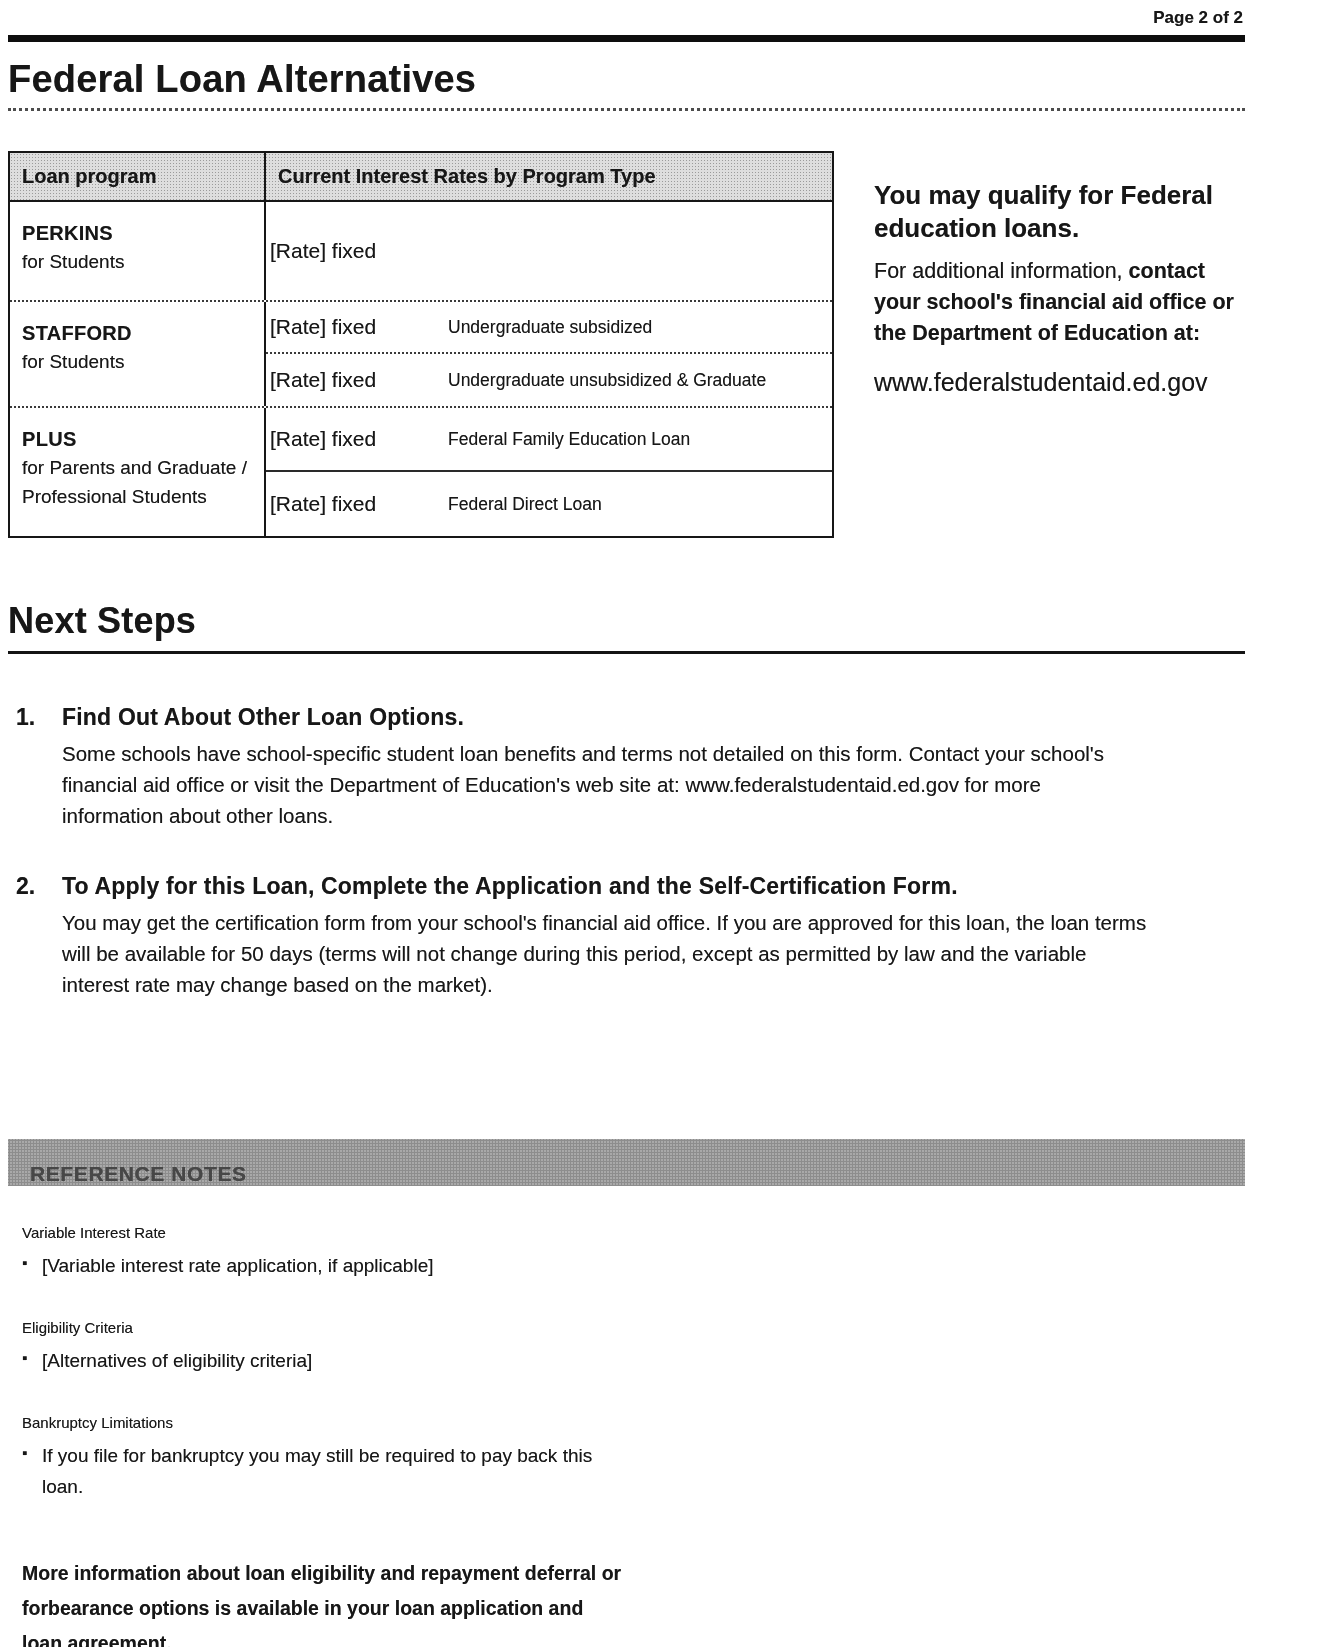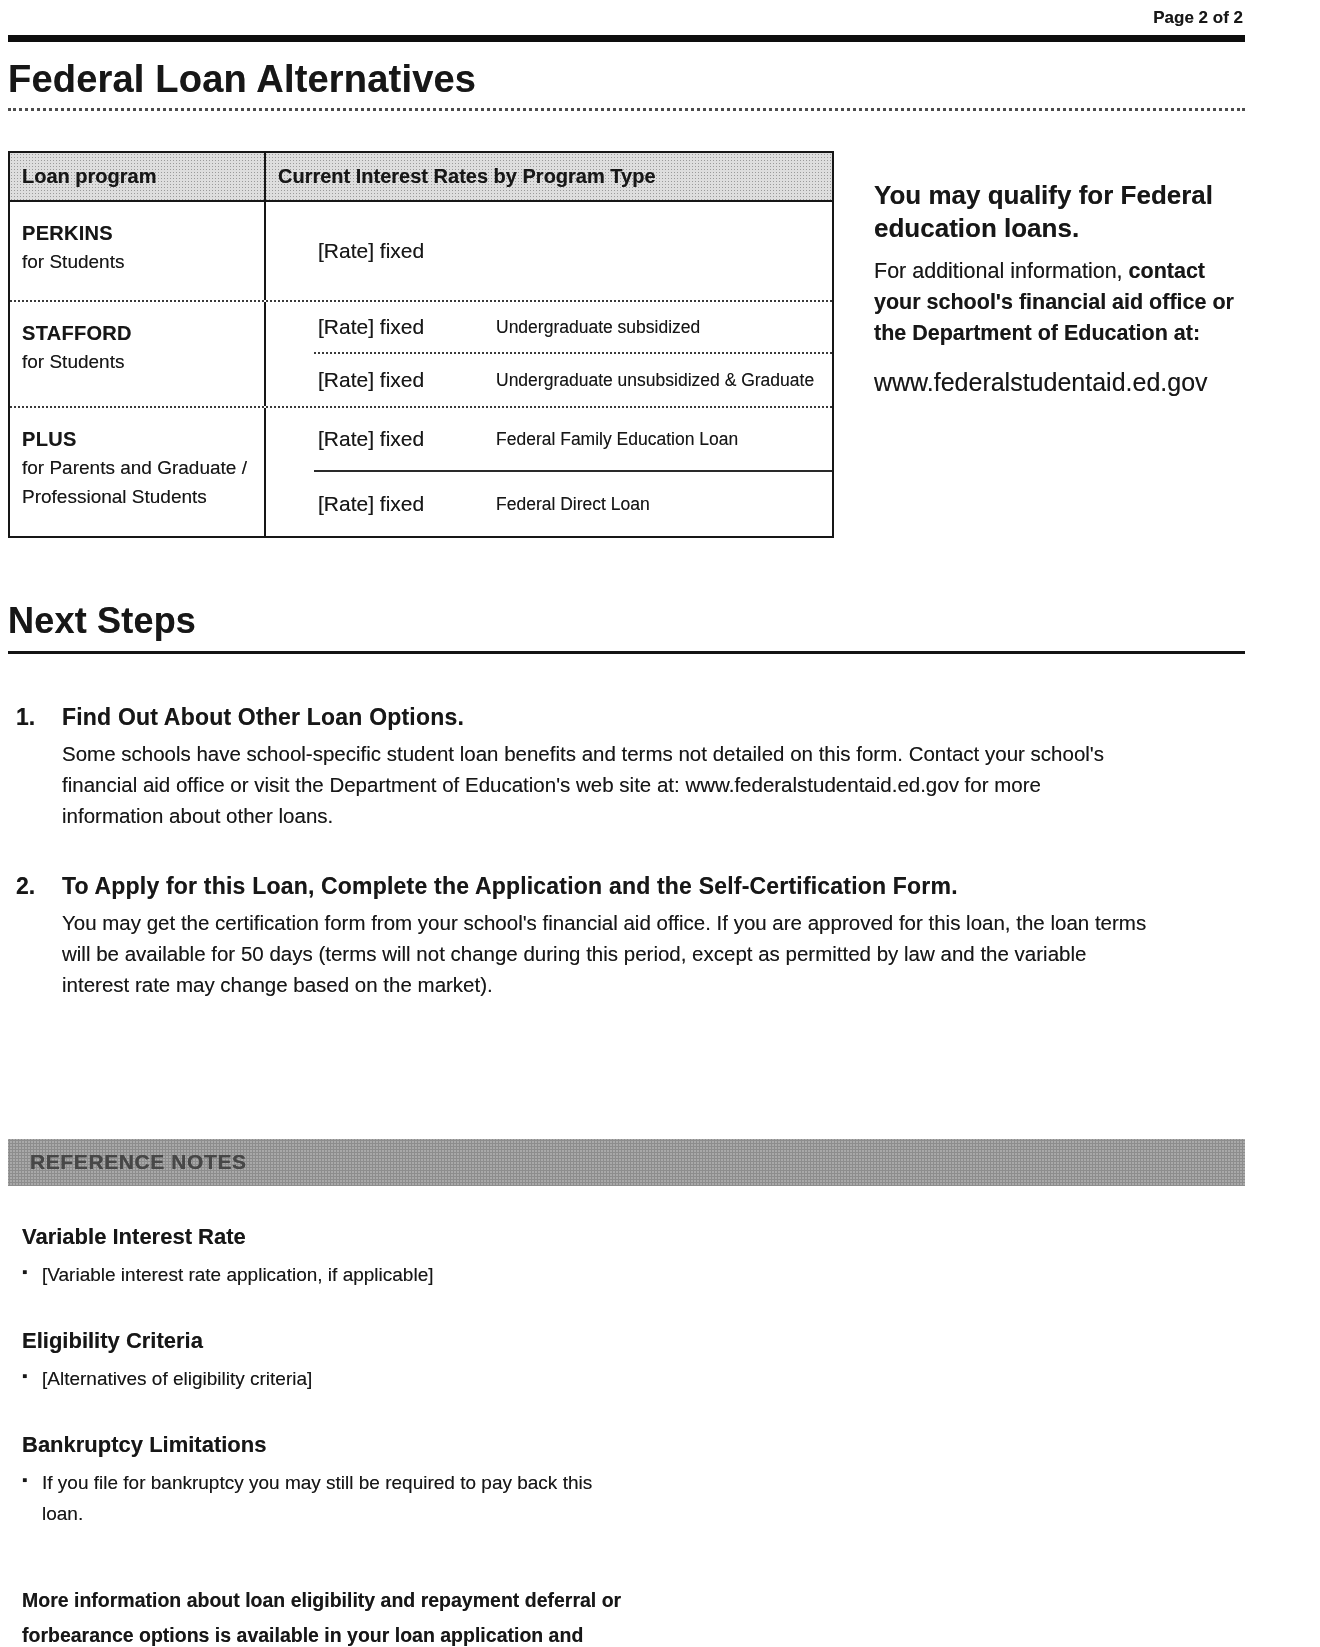--- a/index.html
+++ b/index.html
@@ -27,21 +27,21 @@
   .loan-table { width: 826px; flex: 0 0 826px; border: 2px solid #161616; }
   .stipple {
     background-color: #dedede;
     background-image: radial-gradient(#9b9b9b 0.8px, transparent 1px);
     background-size: 3px 3px;
   }
   .lt-header { display: grid; grid-template-columns: 256px 1fr; border-bottom: 2px solid #161616; }
   .lt-header .cell { padding: 12px 12px; font-size: 20px; font-weight: 700; }
   .col-divider { border-right: 2px solid #161616; }
 
-  .lt-row { display: grid; grid-template-columns: 256px 1fr; gap: 48px; }
+  .lt-row { display: grid; grid-template-columns: 256px 1fr; }
   .lt-row.dotted-bottom { border-bottom: 2px dotted #3a3a3a; }
   .program-cell { padding: 16px 14px 10px 12px; line-height: 1.5; }
   .program-name { font-size: 20px; font-weight: 700; letter-spacing: 0.3px; }
   .program-audience { font-size: 19px; }
   .rates-cell { display: flex; flex-direction: column; justify-content: stretch; }
   .rate-subrow { display: grid; grid-template-columns: 178px 1fr; align-items: center; padding-left: 4px; flex: 1; min-height: 52px; }
   .rate-value { font-size: 21px; }
   .rate-type { font-size: 17.5px; }
   .subrow-dotted { border-bottom: 2px dotted #3a3a3a; }
   .subrow-solid { border-bottom: 2px solid #2a2a2a; }
@@ -66,31 +66,31 @@
   .step-item { display: grid; grid-template-columns: 46px 1fr; margin-bottom: 42px; }
   .step-number { font-size: 23px; font-weight: 700; }
   .step-heading { font-size: 23px; font-weight: 700; letter-spacing: 0.2px; }
   .step-body { margin-top: 8px; font-size: 20.5px; line-height: 1.5; max-width: 1085px; }
 
   
   .ref-banner {
     margin-top: 138px;
     height: 47px;
     display: flex;
-    align-items: center;
+    align-items: flex-end;
     padding-left: 22px;
     background-color: #a9a9a9;
     background-image: radial-gradient(#8d8d8d 1px, transparent 1.15px);
     background-size: 3px 3px;
   }
   .ref-banner-text { font-size: 21px; font-weight: 700; color: #474747; letter-spacing: 0.6px; text-shadow: 0 0 0.5px rgba(40,40,40,0.6); }
 
   .ref-sections { padding-left: 14px; }
   .ref-section { margin-top: 38px; }
-  .ref-heading { font-size: 22px; font-weight: 700; }
+  .ref-heading { font-size: 15px; font-weight: 400; }
   .ref-bullets { margin-top: 10px; }
   .ref-bullet { font-size: 19px; line-height: 1.6; max-width: 580px; padding-left: 20px; position: relative; }
   .ref-bullet::before { content: "▪"; position: absolute; left: 0; top: 0; font-size: 15px; }
 
   .closing-note { margin-top: 54px; padding-left: 14px; font-size: 19.5px; font-weight: 700; line-height: 1.8; max-width: 615px; }
 </style>
 </head>
 <body>
 
 <div class="page">

